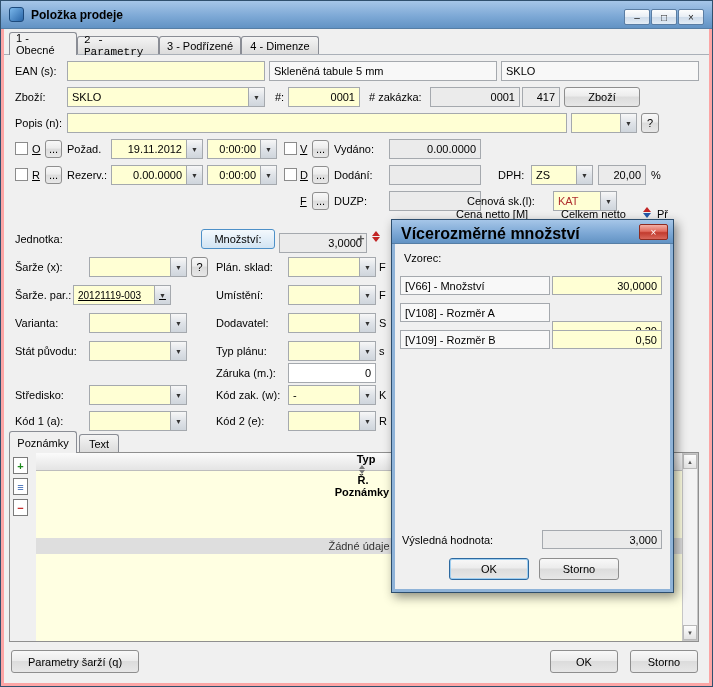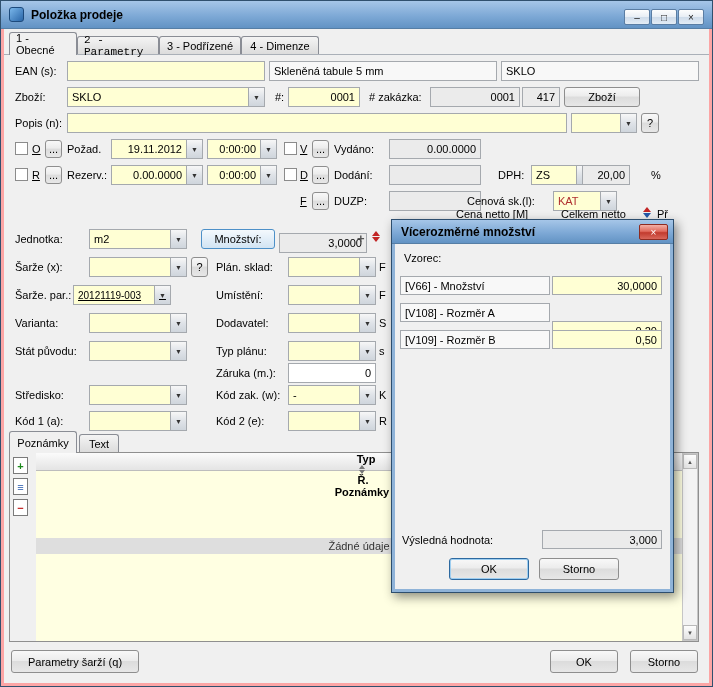--- a/index.html
+++ b/index.html
@@ -77,21 +77,21 @@
   .tri-dn-blue { border-left:4px solid transparent; border-right:4px solid transparent; border-top:5px solid #2458a8; }
   .tri-dn-red { border-left:4px solid transparent; border-right:4px solid transparent; border-top:5px solid #c22525; }
   .tri-up-gray { border-left:3px solid transparent; border-right:3px solid transparent; border-bottom:4px solid #777; }
   .tri-dn-gray { border-left:3px solid transparent; border-right:3px solid transparent; border-top:4px solid #777; }
   .icon-stack { position:absolute; display:flex; flex-direction:column; gap:1px; z-index:2; }
 
   .modal { position:absolute; left:390px; top:218px; width:283px; height:374px;
     background:#8fb3d8; border:1px solid #2d4e6e; box-shadow:3px 4px 10px rgba(0,0,0,.45); z-index:20; }
   .modal-titlebar { position:absolute; left:0; top:0; right:0; height:24px;
     background:linear-gradient(#a6c6e8,#7ea9d6 55%,#6293c4); border-bottom:1px solid #567ea5; }
-  .modal-title { position:absolute; left:9px; top:5px; font-weight:bold; font-size:12px; white-space:nowrap; }
+  .modal-title { position:absolute; left:9px; top:5px; font-weight:bold; font-size:16px; white-space:nowrap; }
   .modal-close { position:absolute; right:5px; top:4px; width:29px; height:16px; border:1px solid #8e2b21; border-radius:2px;
     background:linear-gradient(#f3b0a6,#e06a5c 45%,#c23b2e 55%,#d9675a); color:#fff; font-size:10px;
     display:flex; align-items:center; justify-content:center; }
   .modal-content { position:absolute; left:3px; top:24px; right:3px; bottom:3px; background:#f0f0f0; }
 </style>
 </head>
 <body>
 
 <div class="window">
   <div class="content"></div>
@@ -168,21 +168,21 @@
   <div class="chk" style="left:283px;top:167px;"></div>
   <div class="lbl letter" style="left:299px;top:168px;">D</div>
   <div class="btn" style="left:311px;top:165px;width:17px;height:18px;">...</div>
   <div class="lbl" style="left:333px;top:168px;">Dodání:</div>
   <div class="box ro" style="left:388px;top:164px;width:92px;height:20px;"></div>
   <div class="lbl" style="left:497px;top:168px;">DPH:</div>
   <div class="box yellow combo" style="left:530px;top:164px;width:62px;height:20px;">
     <span class="val">ZS</span>
     <span class="arrow">▼</span>
   </div>
-  <div class="box ro right" style="left:581px;top:164px;width:48px;height:20px;">20,00</div>
+  <div class="box ro right" style="left:597px;top:164px;width:48px;height:20px;">20,00</div>
   <div class="lbl" style="left:650px;top:168px;">%</div>
 
   <div class="lbl letter" style="left:299px;top:194px;">F</div>
   <div class="btn" style="left:311px;top:191px;width:17px;height:18px;">...</div>
   <div class="lbl" style="left:333px;top:194px;">DUZP:</div>
   <div class="box ro" style="left:388px;top:190px;width:92px;height:20px;"></div>
   <div class="lbl" style="left:466px;top:194px;">Cenová sk.(l):</div>
   <div class="box yellow combo" style="left:552px;top:190px;width:64px;height:20px;">
     <span class="val red-text">KAT</span>
     <span class="arrow">▼</span>
@@ -190,24 +190,20 @@
 
   <div class="lbl" style="left:455px;top:207px;">Cena netto [M]</div>
   <div class="lbl" style="left:560px;top:207px;">Celkem netto</div>
   <div class="icon-stack" style="left:642px;top:206px;">
     <div class="tri tri-up-red"></div>
       <div class="tri tri-dn-blue"></div>
   </div>
   <div class="lbl" style="left:656px;top:207px;">Př</div>
 
   <div class="lbl" style="left:14px;top:232px;">Jednotka:</div>
-  <div class="box yellow combo" style="left:88px;top:228px;width:98px;height:20px;">
-    <span class="val">m2</span>
-    <span class="arrow">▼</span>
-  </div>
   <div class="btn link-btn" style="left:200px;top:228px;width:74px;height:20px;">Množství:</div>
   <div class="box ro right" style="left:278px;top:232px;width:88px;height:20px;">3,0000</div>
   <div class="lbl bold" style="left:356px;top:231px;color:#555;font-size:13px;">+</div>
   <div class="icon-stack" style="left:371px;top:230px;">
     <div class="tri tri-up-red"></div>
       <div class="tri tri-dn-red"></div>
   </div>
 
   <div class="lbl" style="left:14px;top:260px;">Šarže (x):</div>
   <div class="box yellow combo" style="left:88px;top:256px;width:98px;height:20px;">

